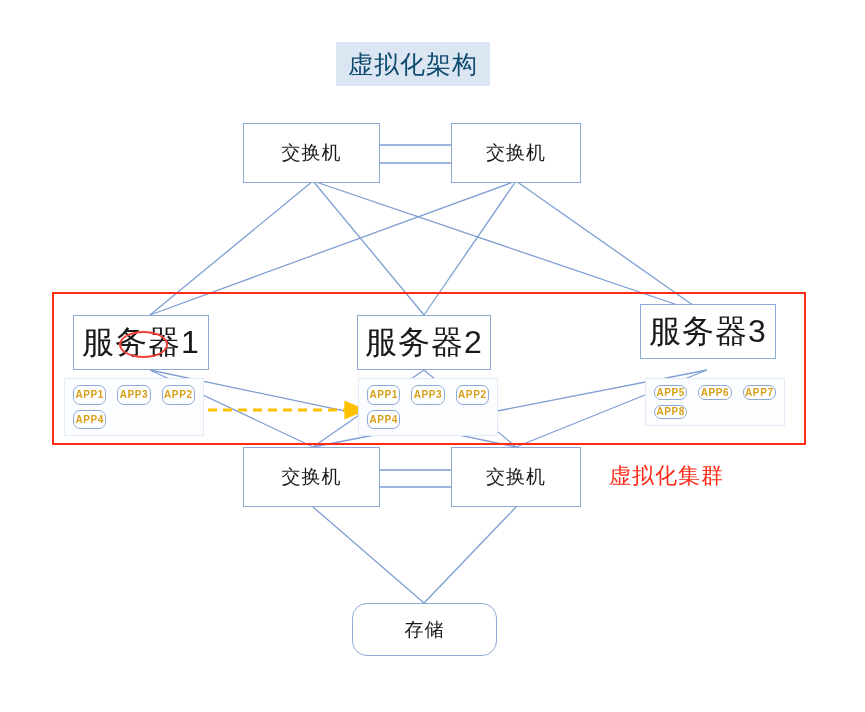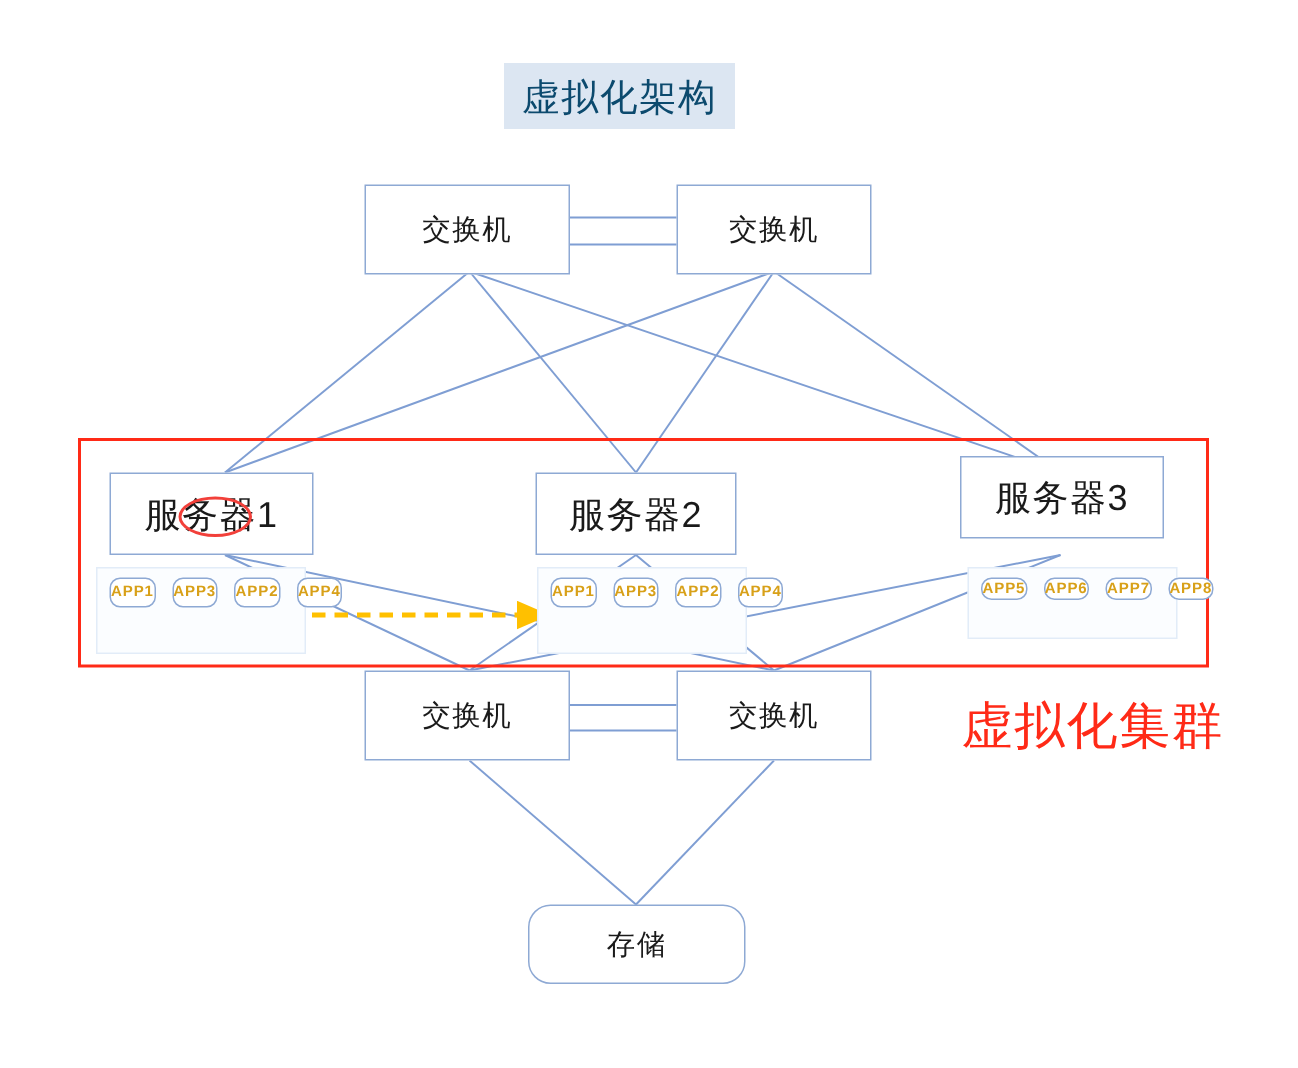--- a/index.html
+++ b/index.html
@@ -52,56 +52,56 @@
     background: #ffffff;
     display: flex;
     align-items: center;
     justify-content: center;
     font-size: 19px;
     color: #1a1a1a;
     letter-spacing: 1px;
     z-index: 3;
   }
   .node.server {
-    font-size: 24px;
+    font-size: 32px;
   }
 
   
   .cluster-frame {
     position: absolute;
     left: 52px;
     top: 292px;
     width: 754px;
     height: 153px;
     box-sizing: border-box;
     border: 2px solid #ff2a17;
     background: transparent;
     z-index: 2;
   }
   .cluster-label {
     position: absolute;
-    left: 641px;
+    left: 609px;
     top: 461px;
-    font-size: 34px;
+    font-size: 22px;
     color: #ff2a17;
     letter-spacing: 1px;
     z-index: 4;
     white-space: nowrap;
   }
 
   
   .app-pool {
     position: absolute;
     box-sizing: border-box;
     border: 1px solid #e2ecf8;
     background: #fbfdff;
     z-index: 3;
     padding: 6px 8px;
     display: grid;
-    grid-template-columns: 1fr 1fr 1fr 1fr;
+    grid-template-columns: 1fr 1fr 1fr;
     grid-template-rows: 1fr 1fr;
     gap: 5px 11px;
   }
   .app-chip {
     box-sizing: border-box;
     border: 1.3px solid #8ea9d4;
     border-radius: 7px;
     background: #ffffff;
     display: flex;
     align-items: center;

